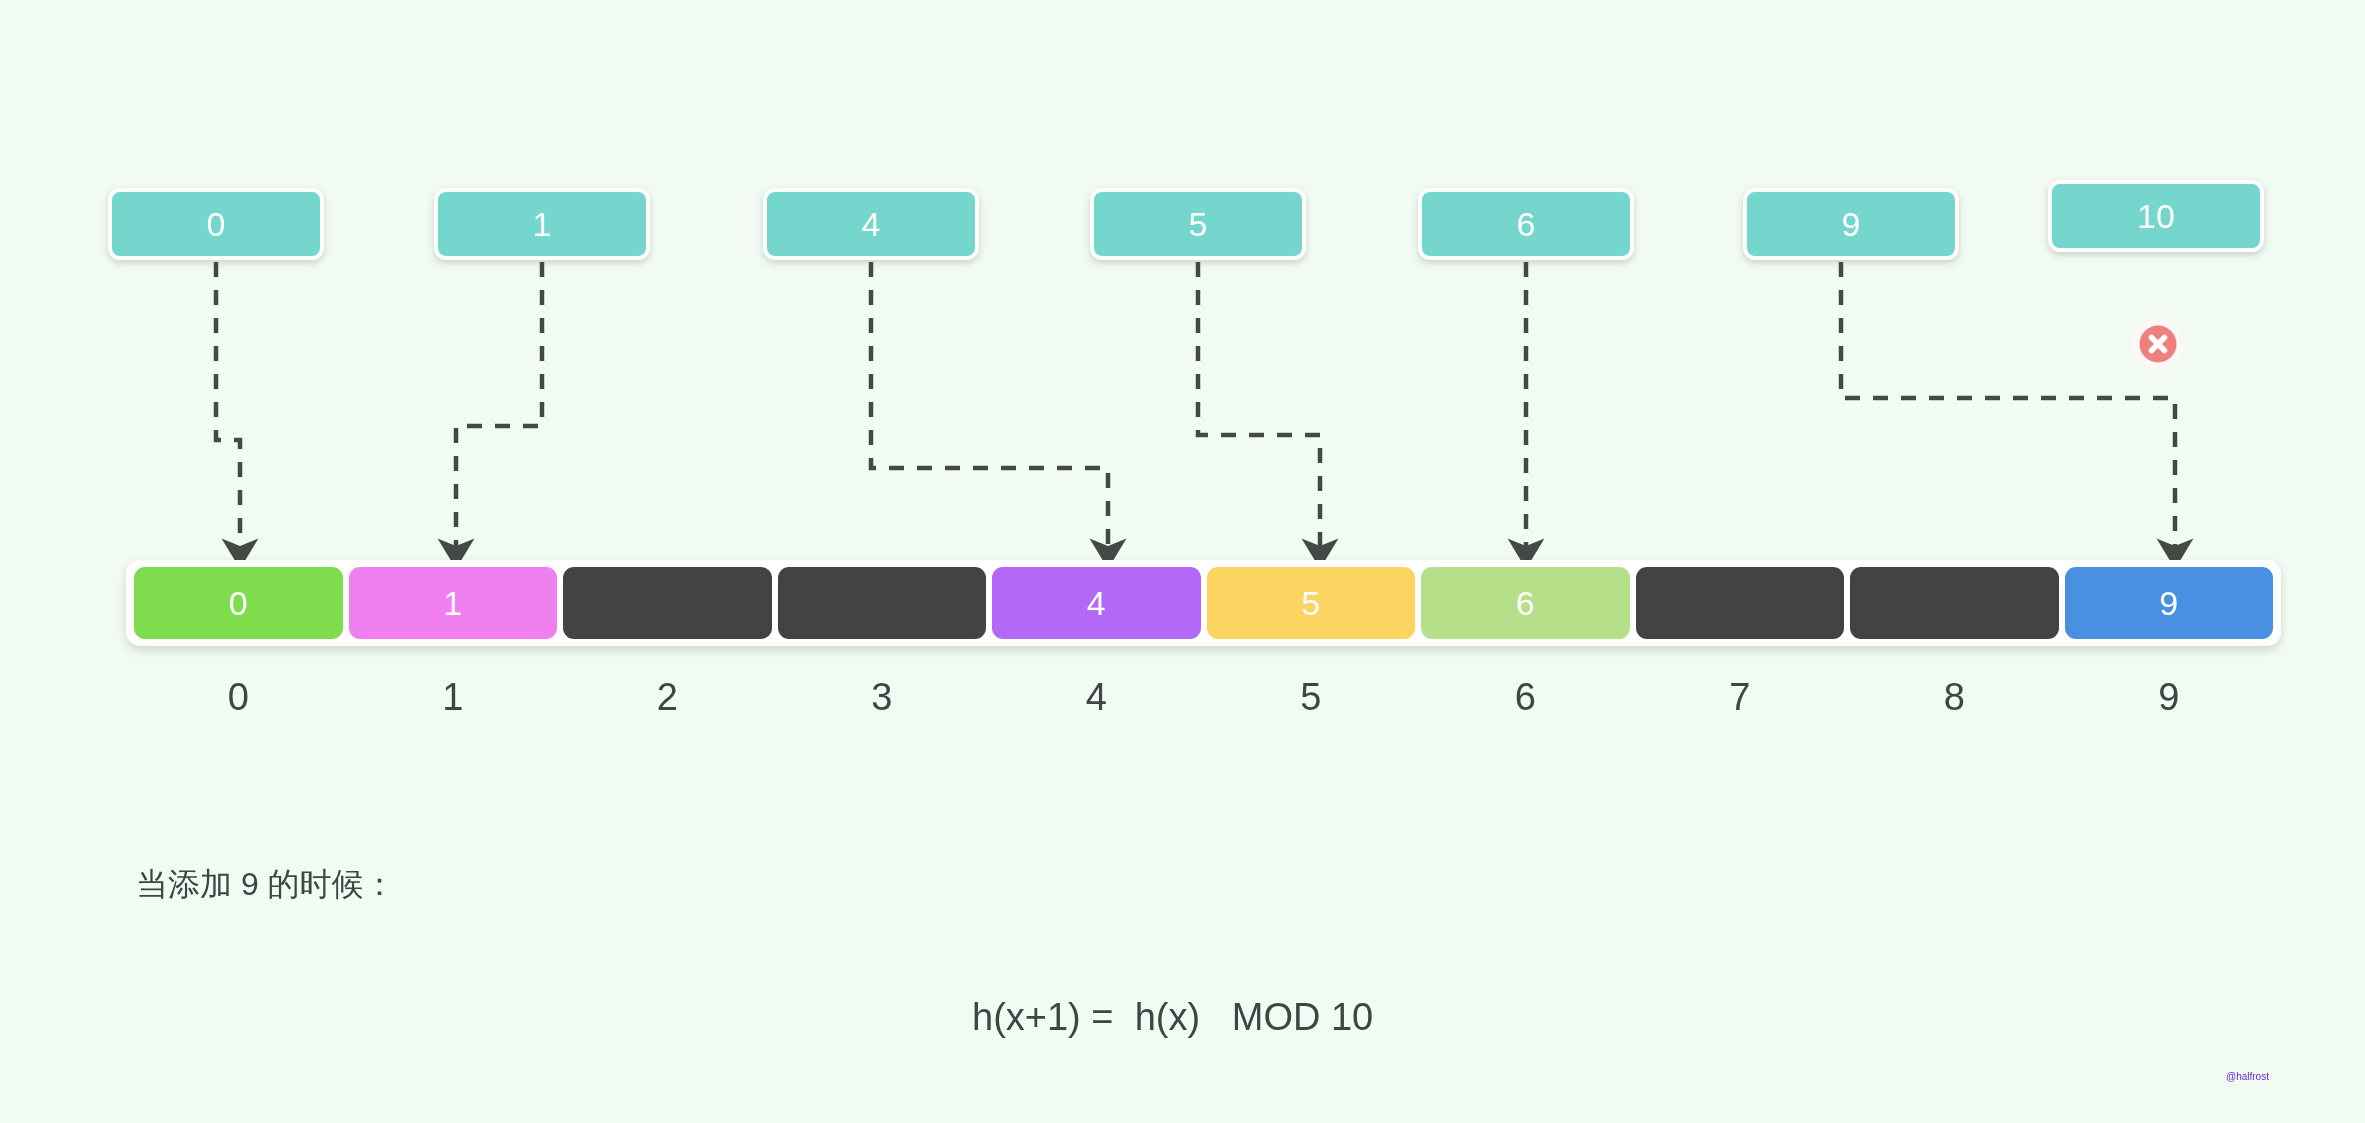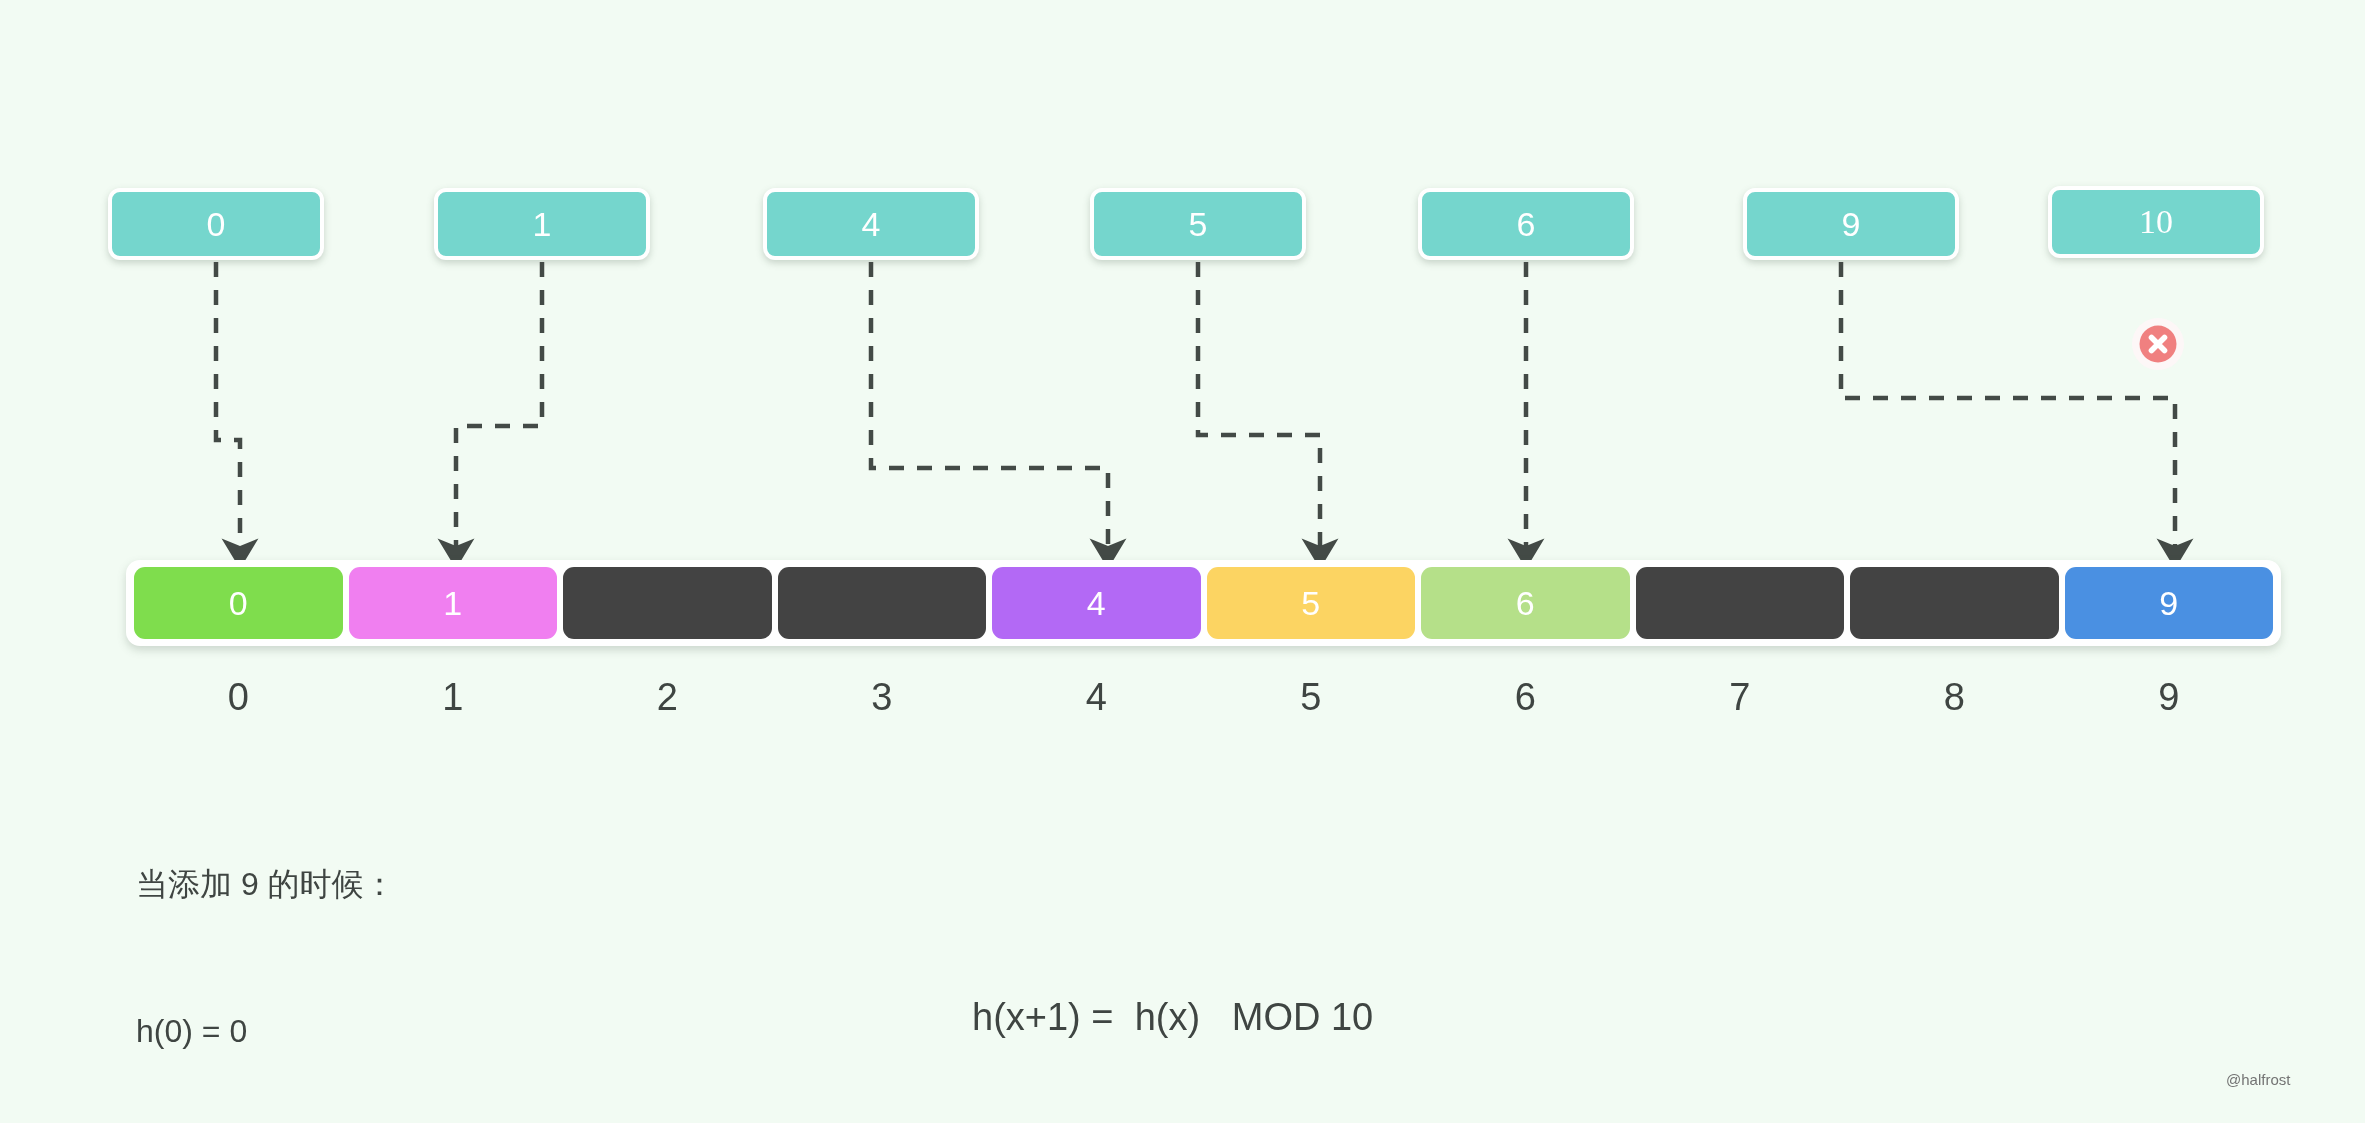--- a/index.html
+++ b/index.html
@@ -121,22 +121,22 @@
     color: #3f4542;
     font-size: 38px;
     line-height: 1;
     white-space: pre;
   }
 
   #watermark {
     position: absolute;
     left: 2226px;
     top: 1072px;
-    color: #737373;
-    font-size: 15px;
+    color: #6d28d9;
+    font-size: 10px;
     line-height: 1;
   }
 </style>
 </head>
 <body>
 
 <div id="stage">
 
   <div class="keybox" style="left:108px;top:188px;width:216px;">
     <span>0</span>
@@ -149,21 +149,21 @@
   </div>
   <div class="keybox" style="left:1090px;top:188px;width:216px;">
     <span>5</span>
   </div>
   <div class="keybox" style="left:1418px;top:188px;width:216px;">
     <span>6</span>
   </div>
   <div class="keybox" style="left:1743px;top:188px;width:216px;">
     <span>9</span>
   </div>
-  <div class="keybox" style="left:2048px;top:186px;width:216px;font-family:Liberation Serif, serif;">
+  <div class="keybox" style="left:2048px;top:180px;width:216px;">
     <span>10</span>
   </div>
 
   <svg id="arrows" viewBox="0 0 2365 1123">
     <defs>
       <marker id="ah" markerWidth="9" markerHeight="9" refX="3.2" refY="4.5" orient="auto" markerUnits="strokeWidth">
         <path d="M0.4,0.4 L7.2,4.5 L0.4,8.6 L2.1,4.5 Z" fill="#434a46"></path>
       </marker>
     </defs>
     <g fill="none" stroke="#434a46" stroke-width="4.5" stroke-dasharray="15,13" marker-end="url(#ah)">
@@ -223,21 +223,20 @@
     <div class="idx">4</div>
     <div class="idx">5</div>
     <div class="idx">6</div>
     <div class="idx">7</div>
     <div class="idx">8</div>
     <div class="idx">9</div>
   </div>
 
   <div id="calc-block">
     <div class="calc-line">当添加 9 的时候：</div>
-    <div class="calc-line">h(0) = 0</div>
     
     
     
     
     
   </div>
 
   <div id="formula">h(x+1) =  h(x)   MOD 10</div>
 
   <div id="watermark">@halfrost</div>

